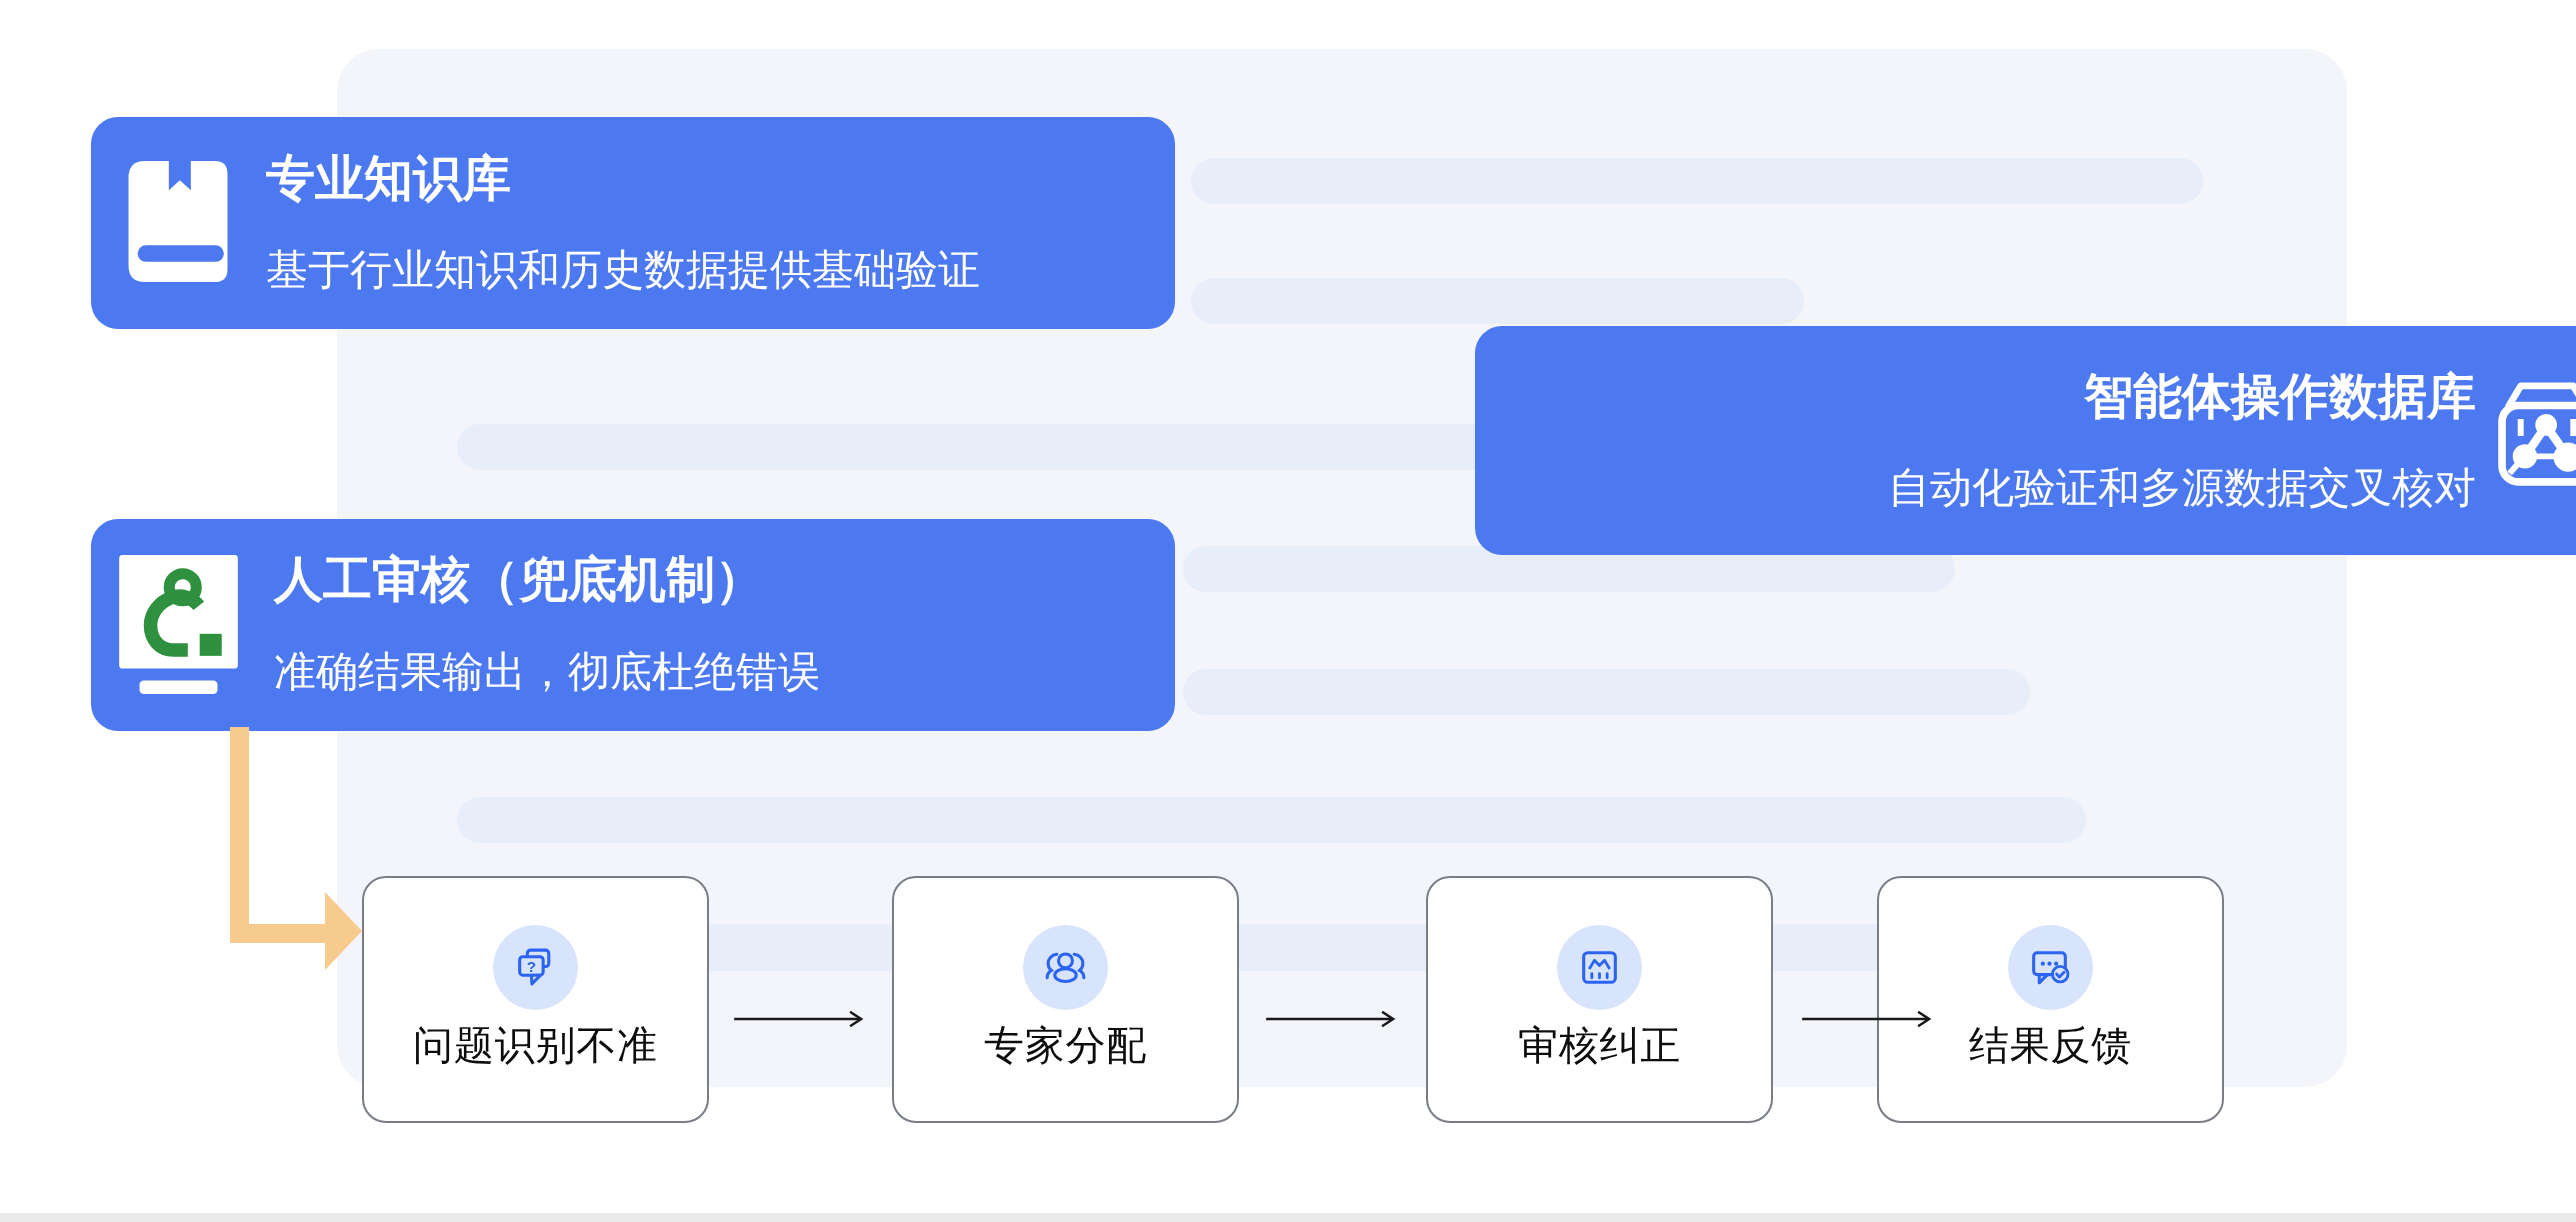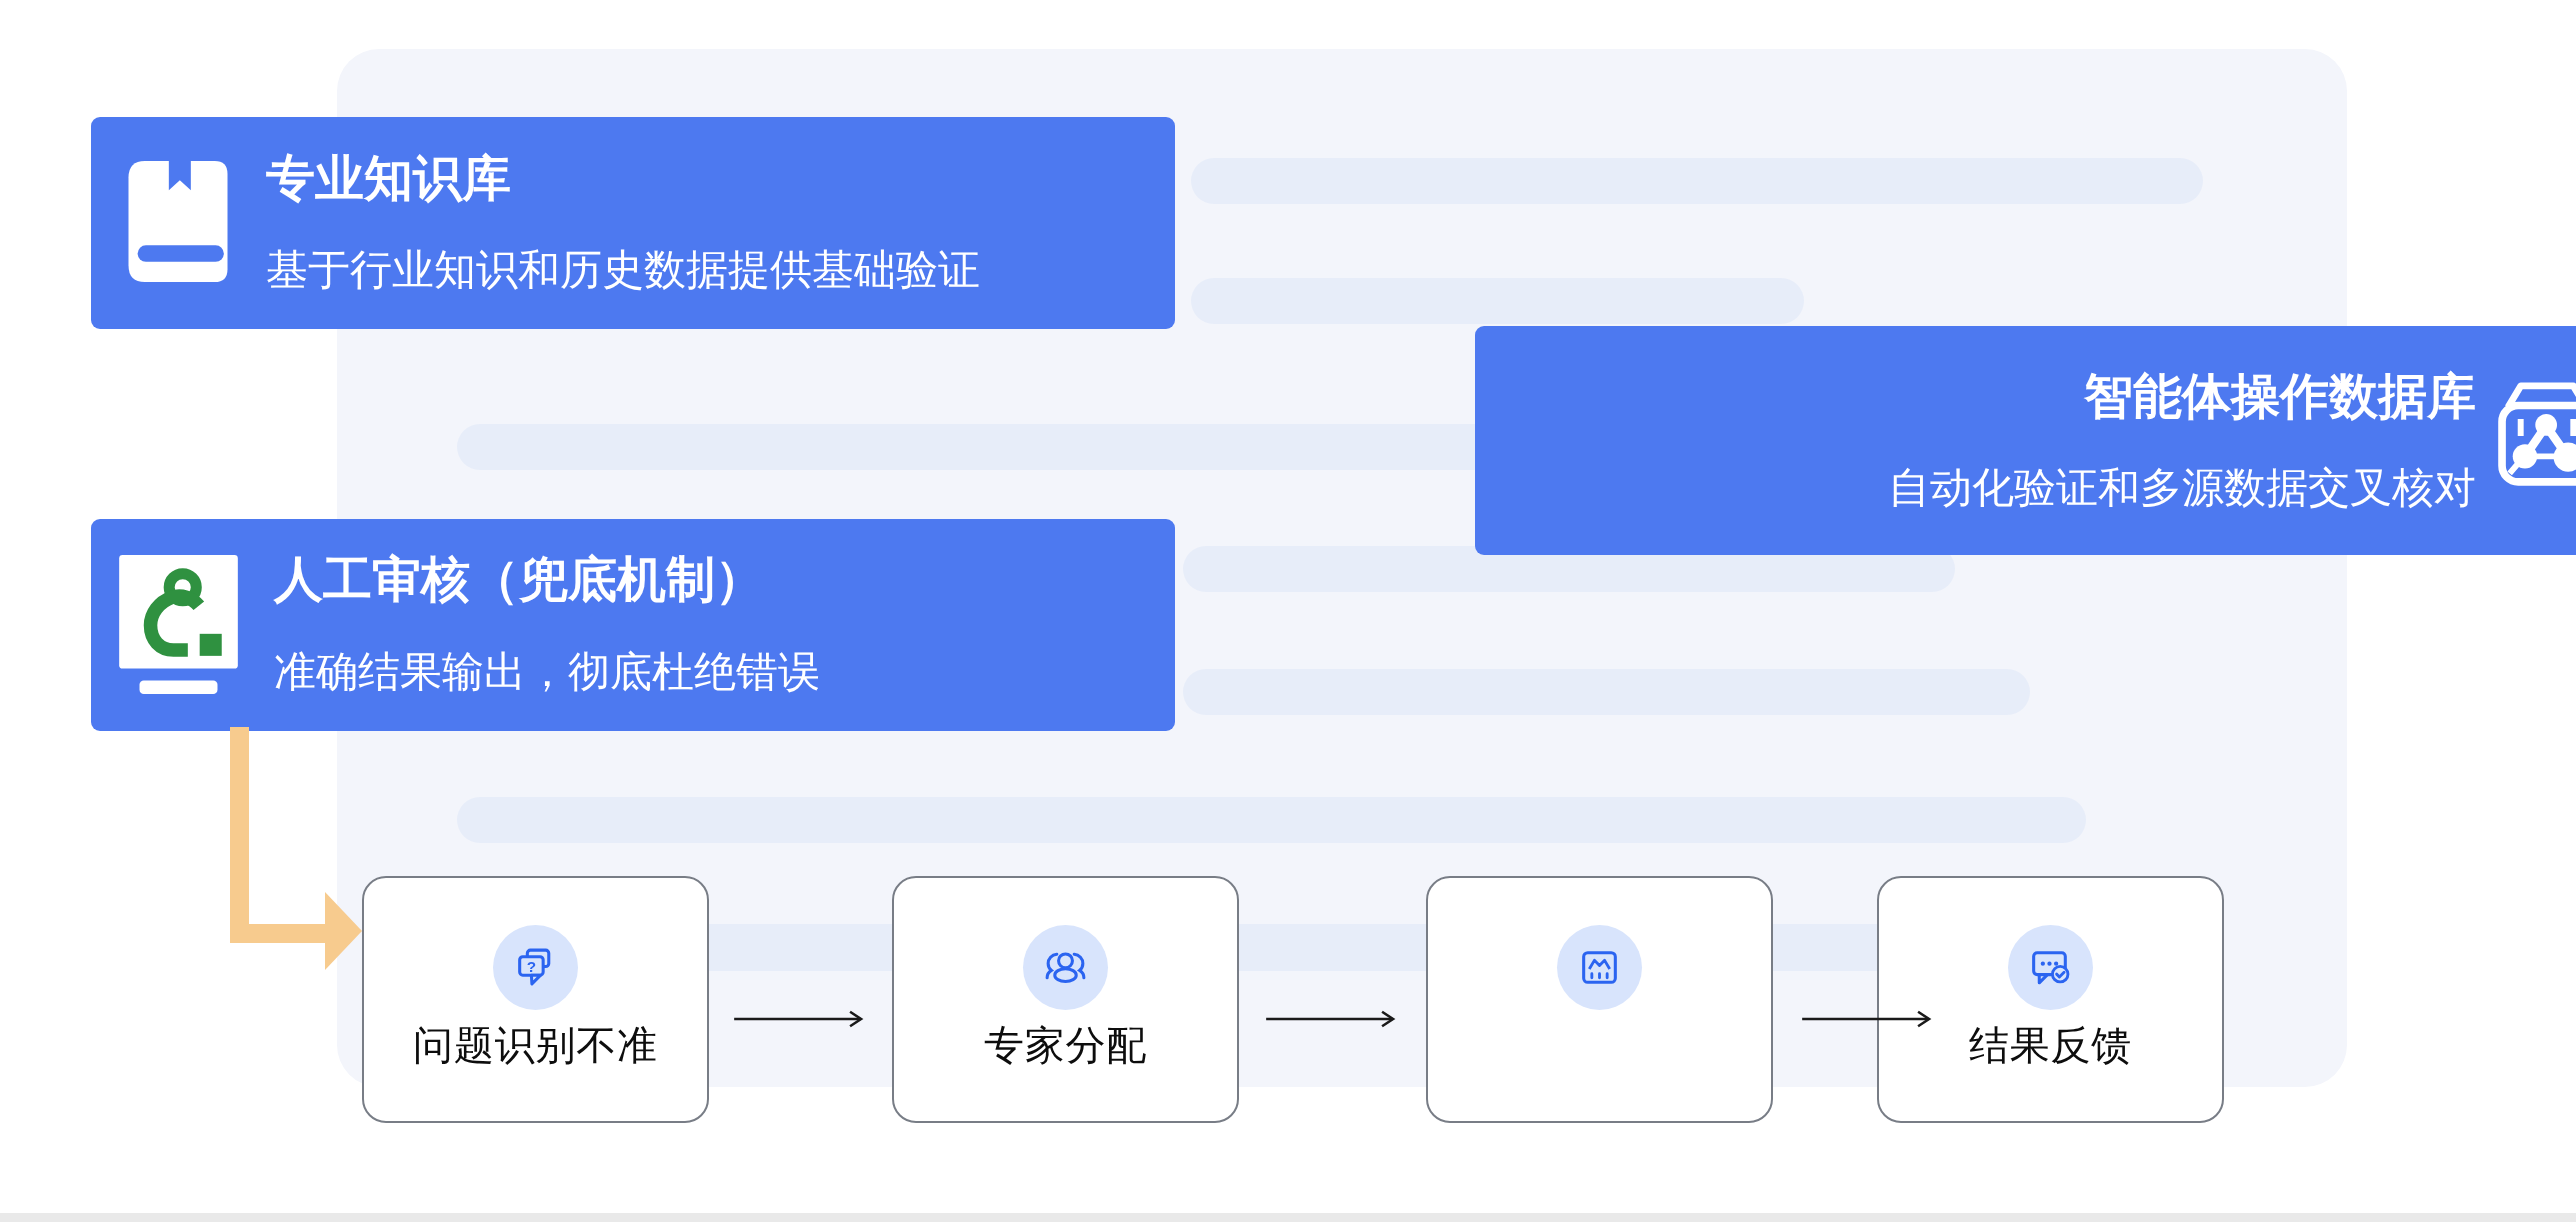--- a/index.html
+++ b/index.html
@@ -16,21 +16,21 @@
   .bar{position:absolute;height:46px;border-radius:23px;background:var(--bar-bg,#e7edf9);}
   .bar1{left:1191px;top:158px;width:1012px;}
   .bar2{left:1191px;top:278px;width:613px;}
   .bar3{left:457px; top:424px;width:1051px;}
   .bar4{left:1183px;top:546px;width:772px;}
   .bar5{left:1183px;top:669px;width:847px;}
   .bar6{left:457px; top:797px;width:1629px;}
   .bar7{left:457px; top:924px;width:1577px;height:47px;}
   
   .banner{
-    position:absolute;background:var(--banner-blue,#4d79f0);border-radius:9px;color:#fff;
+    position:absolute;background:var(--banner-blue,#4d79f0);border-radius:27px;color:#fff;
     box-sizing:border-box;
   }
   .banner-knowledge{left:91px;top:117px;width:1084px;height:212px;padding:32px 34px 0 175px;}
   .banner-review{left:91px;top:519px;width:1084px;height:212px;padding:32px 34px 0 183px;font-family:Liberation Serif, serif;}
   .banner-agent{left:1475px;top:326px;width:1170px;height:229px;padding:41px 169px 0 51px;text-align:right;}
   .banner-title{font-size:49px;font-weight:700;line-height:58px;margin-bottom:36px;white-space:nowrap;}
   .banner-sub{font-size:42px;font-weight:400;line-height:54px;white-space:nowrap;}
   .banner-icon{position:absolute;}
   .icon-book{left:32px;top:42px;}
   .icon-reviewer{left:28px;top:36px;}
@@ -159,20 +159,21 @@
   </div>
 
   <div class="card card3">
     <div class="badge">
       <svg width="49" height="49" viewBox="0 0 48 48">
         <rect class="st-blue" x="8.5" y="9.5" width="31" height="29" rx="4" stroke-width="3"></rect>
         <path class="st-blue" d="M14,25.5 L19,17 L24,22 L29,17 L34,25.5" stroke-width="2.8" stroke-linejoin="round"></path>
         <path class="st-blue" d="M16.5,30 V34 M24,30 V34 M31.5,30 V34" stroke-width="2.8" stroke-linecap="round"></path>
       </svg>
     </div>
+    <div class="card-label">审核纠正</div>
   </div>
 
   <div class="card card4">
     <div class="badge">
       <svg width="49" height="49" viewBox="0 0 48 48">
         <rect class="st-blue" x="7.5" y="9.5" width="31" height="21.5" rx="3.5" stroke-width="3"></rect>
         <path class="st-blue" d="M13,31 V39 L21,31" stroke-width="3" stroke-linejoin="round"></path>
         <circle class="fl-blue" cx="16.5" cy="20.3" r="2.1"></circle>
         <circle class="fl-blue" cx="23" cy="20.3" r="2.1"></circle>
         <circle class="fl-blue" cx="29.5" cy="20.3" r="2.1"></circle>

